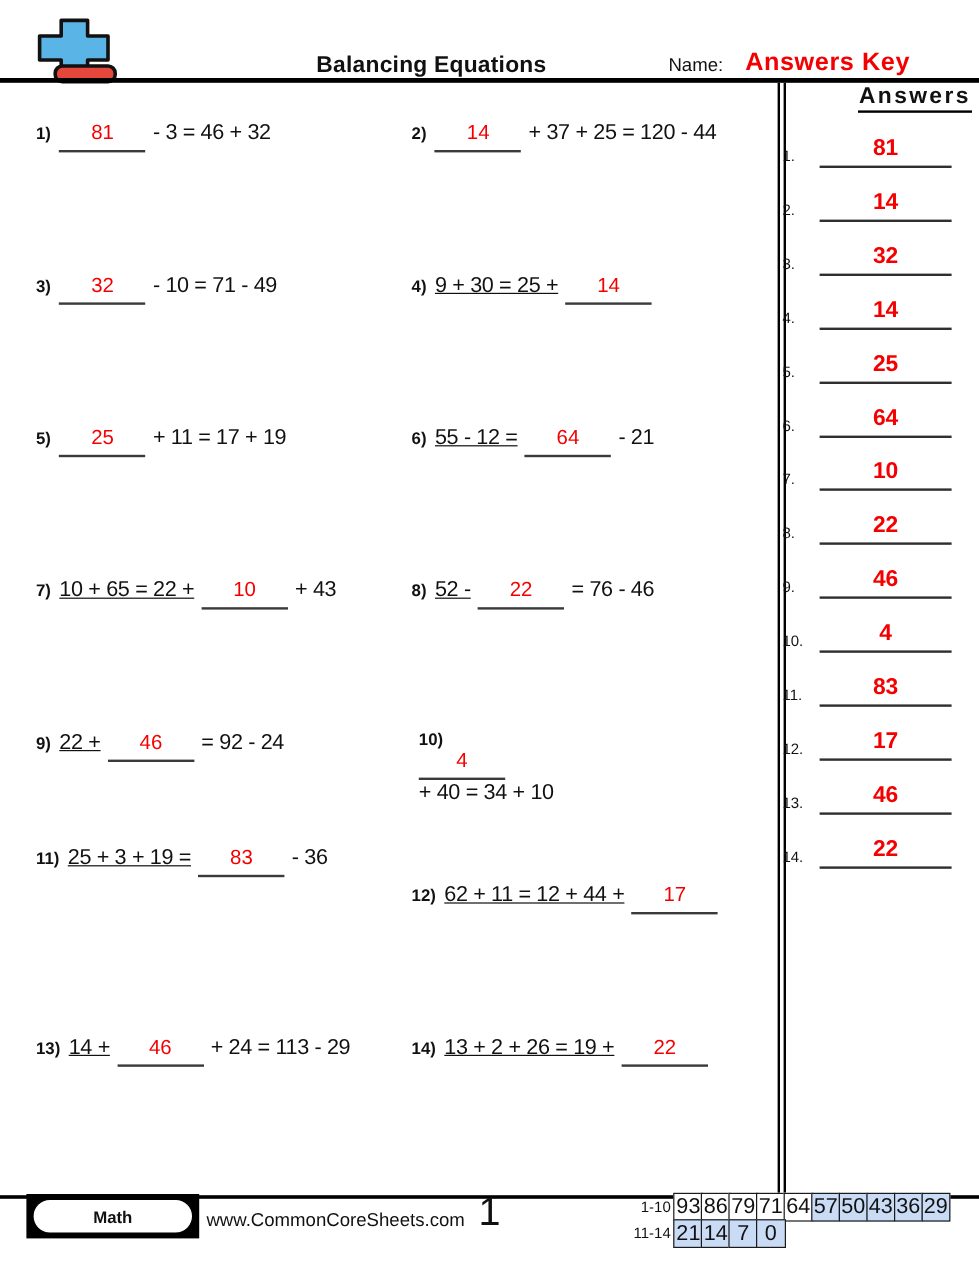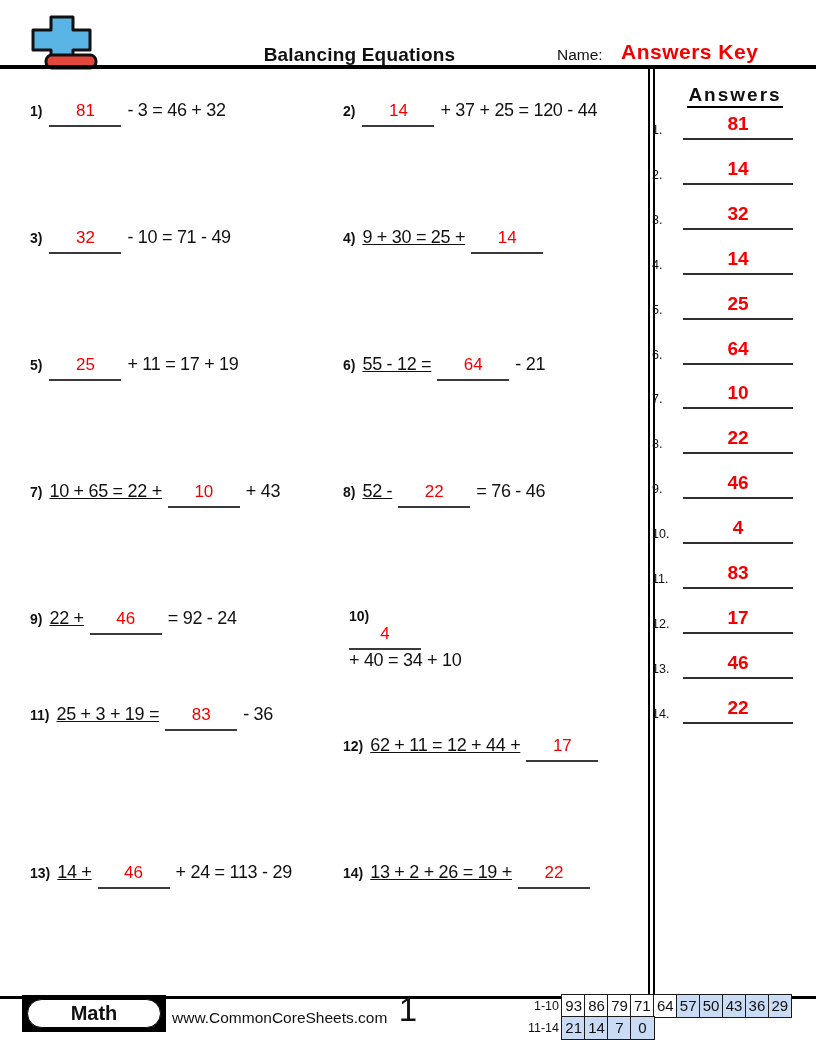--- a/index.html
+++ b/index.html
@@ -29,40 +29,40 @@
   
   .problem{position:absolute;display:flex;align-items:baseline;white-space:nowrap;}
   .pnum{font-weight:700;font-size:14px;margin-right:7px;}
   .eq{font-size:18px;letter-spacing:-0.3px;}
   .pre{margin-right:6px;text-decoration:underline;}
   .post{margin-left:6px;}
   .blank{display:inline-block;min-width:66px;text-align:center;
     border-bottom:2px solid #3a3a3a;padding:0 3px 4px 3px;
     color:var(--red);font-size:17px;}
   
-  .answers-title{position:absolute;left:660px;top:84px;width:150px;text-align:center;}
+  .answers-title{position:absolute;left:660px;top:70px;width:150px;text-align:right;}
   .answers-title span{font-size:19px;font-weight:700;letter-spacing:2px;
     border-bottom:2.5px solid #000;padding:0 1px 1px 1px;}
   .ans-item{position:absolute;left:650px;width:146px;height:27px;}
   .ans-num{position:absolute;left:2px;bottom:1px;font-size:12.5px;}
   .ans-line{position:absolute;left:33px;top:0;width:110px;height:27px;
     border-bottom:2px solid #2f2f2f;text-align:center;
     color:var(--red);font-weight:700;font-size:19px;line-height:25px;}
   
   .footer-rule{position:absolute;left:0;top:996px;width:816px;height:3px;background:#000;}
   .math-badge{position:absolute;left:22px;top:995px;width:144px;height:37px;background:#000;}
   .math-pill{position:absolute;left:5px;top:4px;right:5px;bottom:4px;background:#fff;
     border:1px solid #000;border-radius:15px;display:flex;align-items:center;
-    justify-content:center;font-weight:700;font-size:20px;}
+    justify-content:center;font-weight:700;font-size:14px;}
   .website{position:absolute;left:172px;top:1009px;font-size:15.5px;}
   .page-num{position:absolute;left:358px;top:991px;width:100px;text-align:center;font-size:33px;}
   .score-row{position:absolute;display:flex;}
   .score-label{width:40px;text-align:right;padding-right:4px;font-size:12.5px;line-height:24px;box-sizing:border-box;}
   .score-cell{width:24.5px;height:24px;box-sizing:border-box;border:1.6px solid #1a1a1a;
-    margin-left:-1.6px;text-align:center;font-size:15px;line-height:21px;background:#fff;}
+    margin-left:-1.6px;text-align:center;font-size:18px;line-height:21px;background:#fff;}
   .score-cell.hl{background:var(--cell-blue);}
 </style>
 </head>
 <body>
 
 <div class="page">
 
   <svg class="logo" width="72" height="56" viewBox="0 0 72 56">
     <path d="M21,2 H43 V15 H60 V35 H43 V48 H21 V35 H3 V15 H21 Z" fill="var(--logo-blue)" stroke="#111" stroke-width="3" stroke-linejoin="round"></path>
     <rect x="16" y="40" width="50" height="13" rx="6" fill="var(--logo-red)" stroke="#111" stroke-width="3"></rect>

